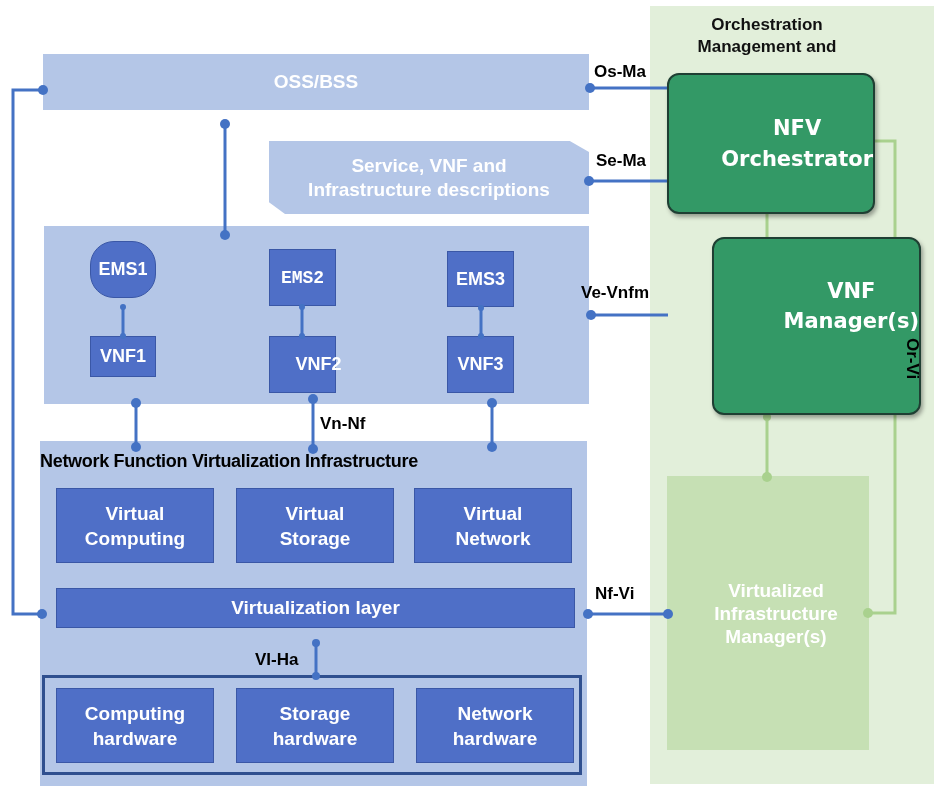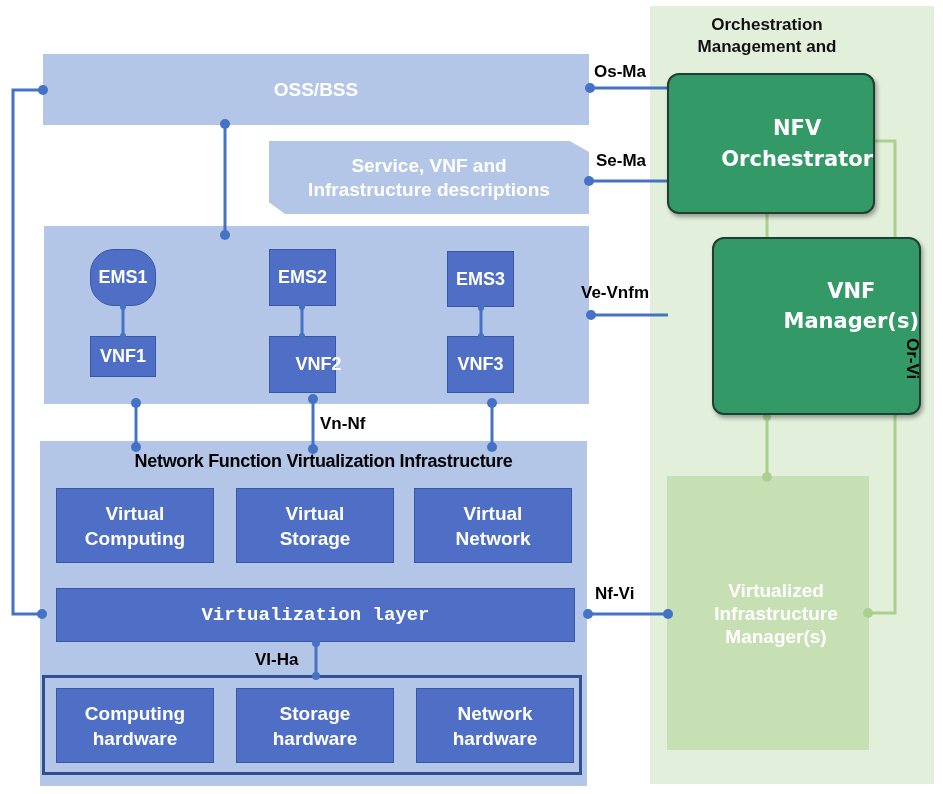--- a/index.html
+++ b/index.html
@@ -27,77 +27,77 @@
 </div>
 
 <div class="abs ltext" style="left:667px; top:476px; width:202px; height:274px; background:#c6e0b4; font-size:19px; line-height:23px;padding-left:16px;">
   <div>
     <div>Virtualized</div>
     <div>Infrastructure</div>
     <div>Manager(s)</div>
   </div>
 </div>
 
-<div class="abs light ltext" style="left:43px; top:54px; width:546px; height:71px; font-size:19px;">
+<div class="abs light ltext" style="left:43px; top:54px; width:546px; height:56px; font-size:19px;">
   <span>OSS/BSS</span>
 </div>
 
 <div class="abs light ltext" style="left:269px; top:141px; width:320px; height:73px; font-size:19px; line-height:24px;
             clip-path: polygon(0 0, 94% 0, 100% 15%, 100% 100%, 5% 100%, 0 84%);">
   <div>
     <div>Service, VNF and</div>
     <div>Infrastructure descriptions</div>
   </div>
 </div>
 
 <div class="abs light" style="left:44px; top:226px; width:545px; height:178px;"></div>
 
-<div class="abs blue" style="left:90px;  top:249px; width:66px; height:57px; font-size:18px;border-radius:24px;">
+<div class="abs blue" style="left:90px;  top:241px; width:66px; height:57px; font-size:18px;border-radius:24px;">
     <span>EMS1</span>
   </div>
-<div class="abs blue" style="left:269px; top:249px; width:67px; height:57px; font-size:18px;">
+<div class="abs blue" style="left:269px; top:249px; width:67px; height:57px; font-size:18px;font-family:Liberation Mono, monospace;">
     <span>EMS2</span>
   </div>
 <div class="abs blue" style="left:447px; top:251px; width:67px; height:56px; font-size:18px;">
     <span>EMS3</span>
   </div>
 
 <div class="abs blue" style="left:90px;  top:336px; width:66px; height:41px; font-size:18px;">
     <span>VNF1</span>
   </div>
 <div class="abs blue" style="left:269px; top:336px; width:67px; height:57px; font-size:18px;padding-left:32px;">
     <span>VNF2</span>
   </div>
 <div class="abs blue" style="left:447px; top:336px; width:67px; height:57px; font-size:18px;">
     <span>VNF3</span>
   </div>
 
 <div class="abs light" style="left:40px; top:441px; width:547px; height:345px;"></div>
-<div class="abs" style="left:40px; top:451px; width:547px; text-align:center; font-weight:bold; font-size:18px; color:#000; letter-spacing:-0.3px;margin-left:10px;">Network Function Virtualization Infrastructure</div>
+<div class="abs" style="left:40px; top:451px; width:547px; font-weight:bold; font-size:18px; color:#000; letter-spacing:-0.3px;">Network Function Virtualization Infrastructure</div>
 
 <div class="abs blue" style="left:56px;  top:488px; width:158px; height:75px; font-size:19px; line-height:25px;">
   <div>
       <div>Virtual</div>
       <div>Computing</div>
     </div>
 </div>
 <div class="abs blue" style="left:236px; top:488px; width:158px; height:75px; font-size:19px; line-height:25px;">
   <div>
       <div>Virtual</div>
       <div>Storage</div>
     </div>
 </div>
 <div class="abs blue" style="left:414px; top:488px; width:158px; height:75px; font-size:19px; line-height:25px;">
   <div>
       <div>Virtual</div>
       <div>Network</div>
     </div>
 </div>
 
-<div class="abs blue" style="left:56px; top:588px; width:519px; height:54px; font-size:19px;font-family:Liberation Mono, monospace;">
+<div class="abs blue" style="left:56px; top:588px; width:519px; height:40px; font-size:19px;">
   <span>Virtualization layer</span>
 </div>
 
 <div class="abs" style="left:42px; top:675px; width:540px; height:100px; border:3px solid #2f4f8f;"></div>
 
 <div class="abs blue" style="left:56px;  top:688px; width:158px; height:75px; font-size:19px; line-height:25px;">
   <div>
       <div>Computing</div>
       <div>hardware</div>
     </div>

